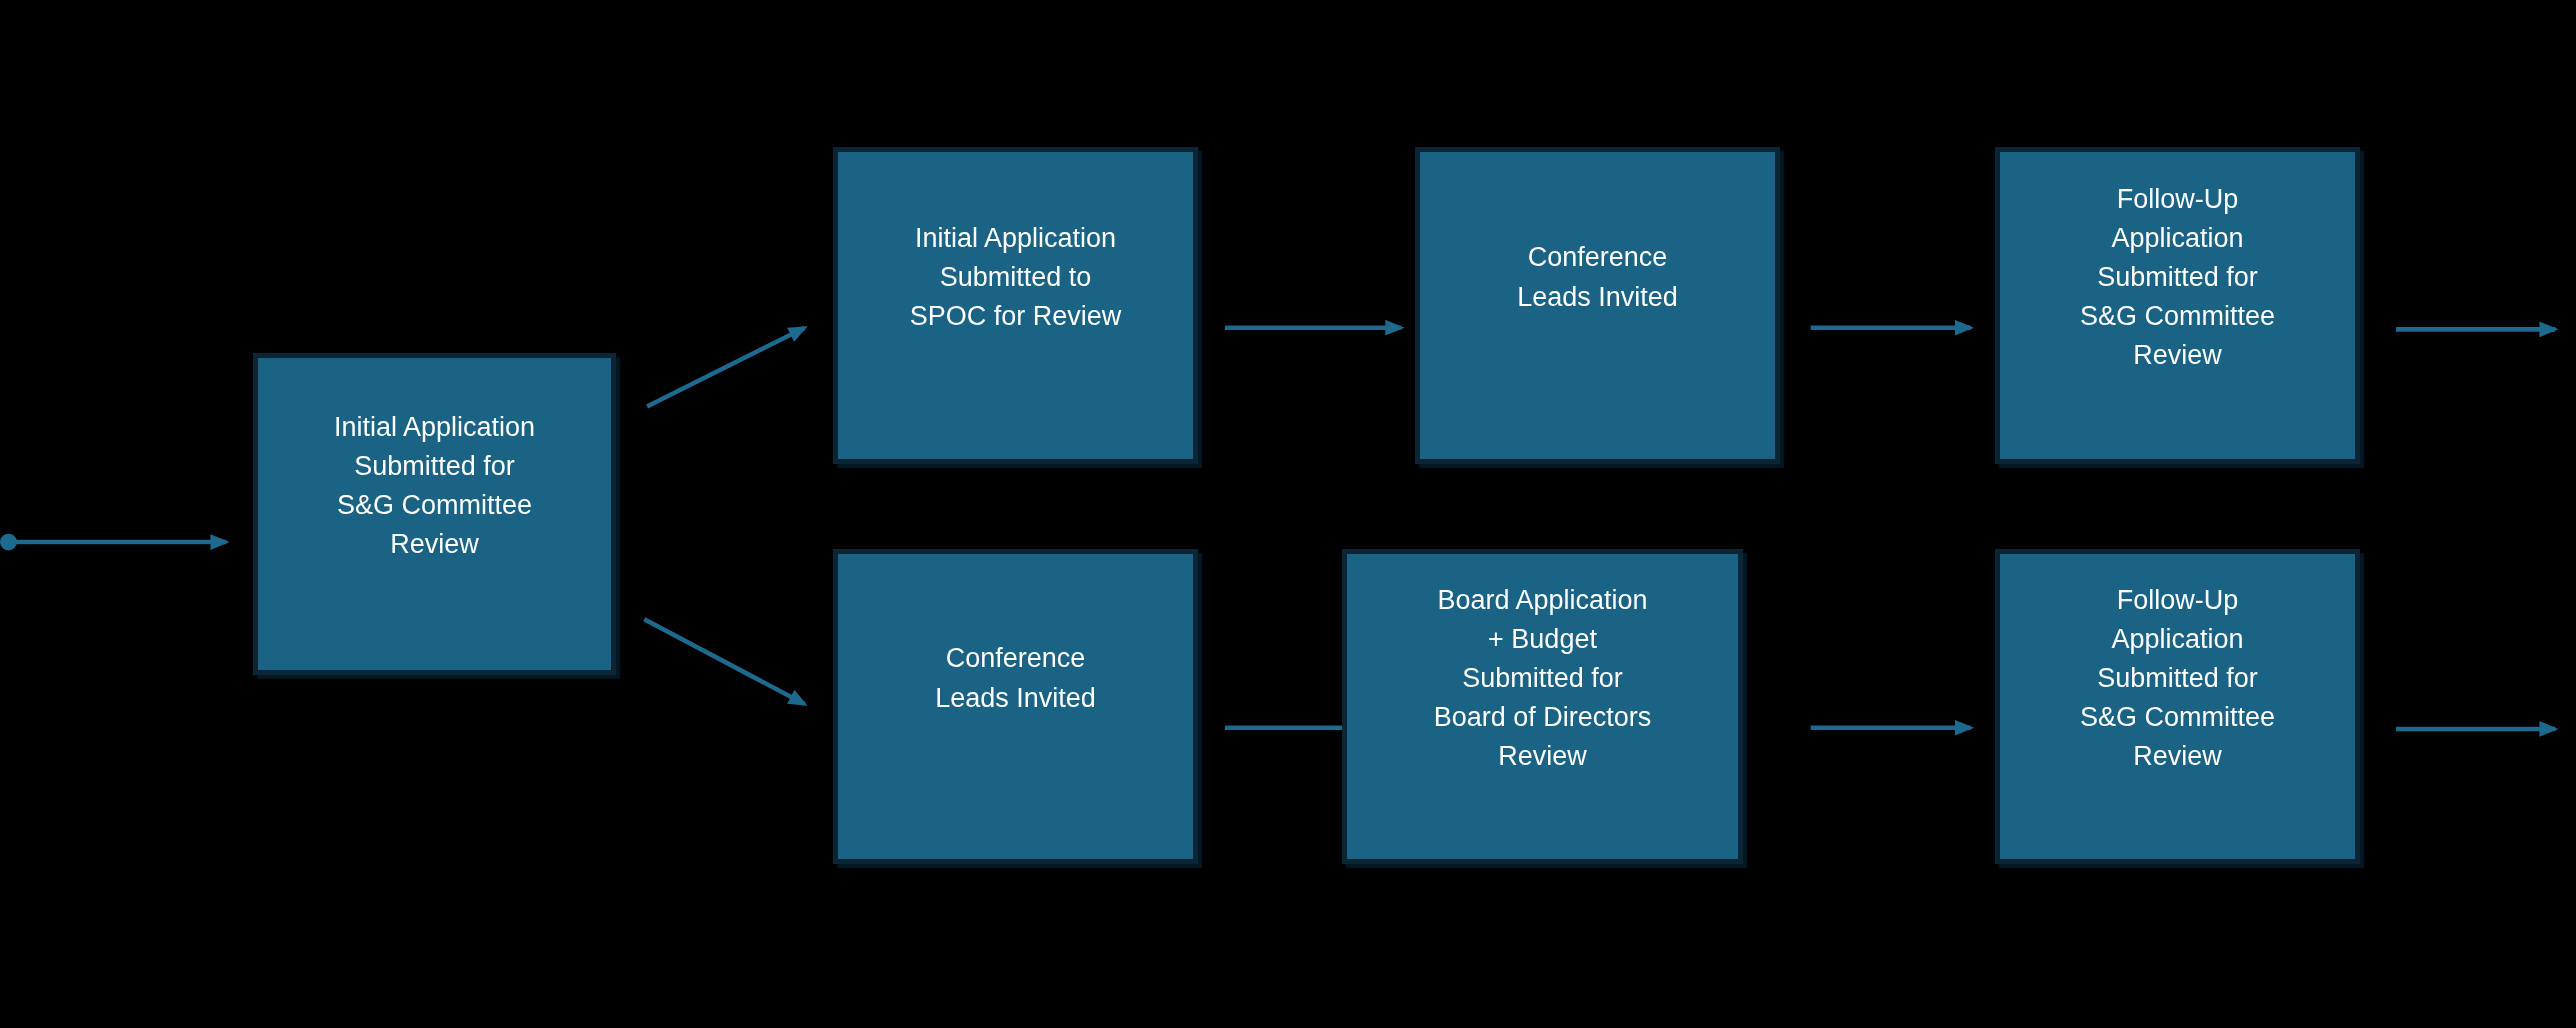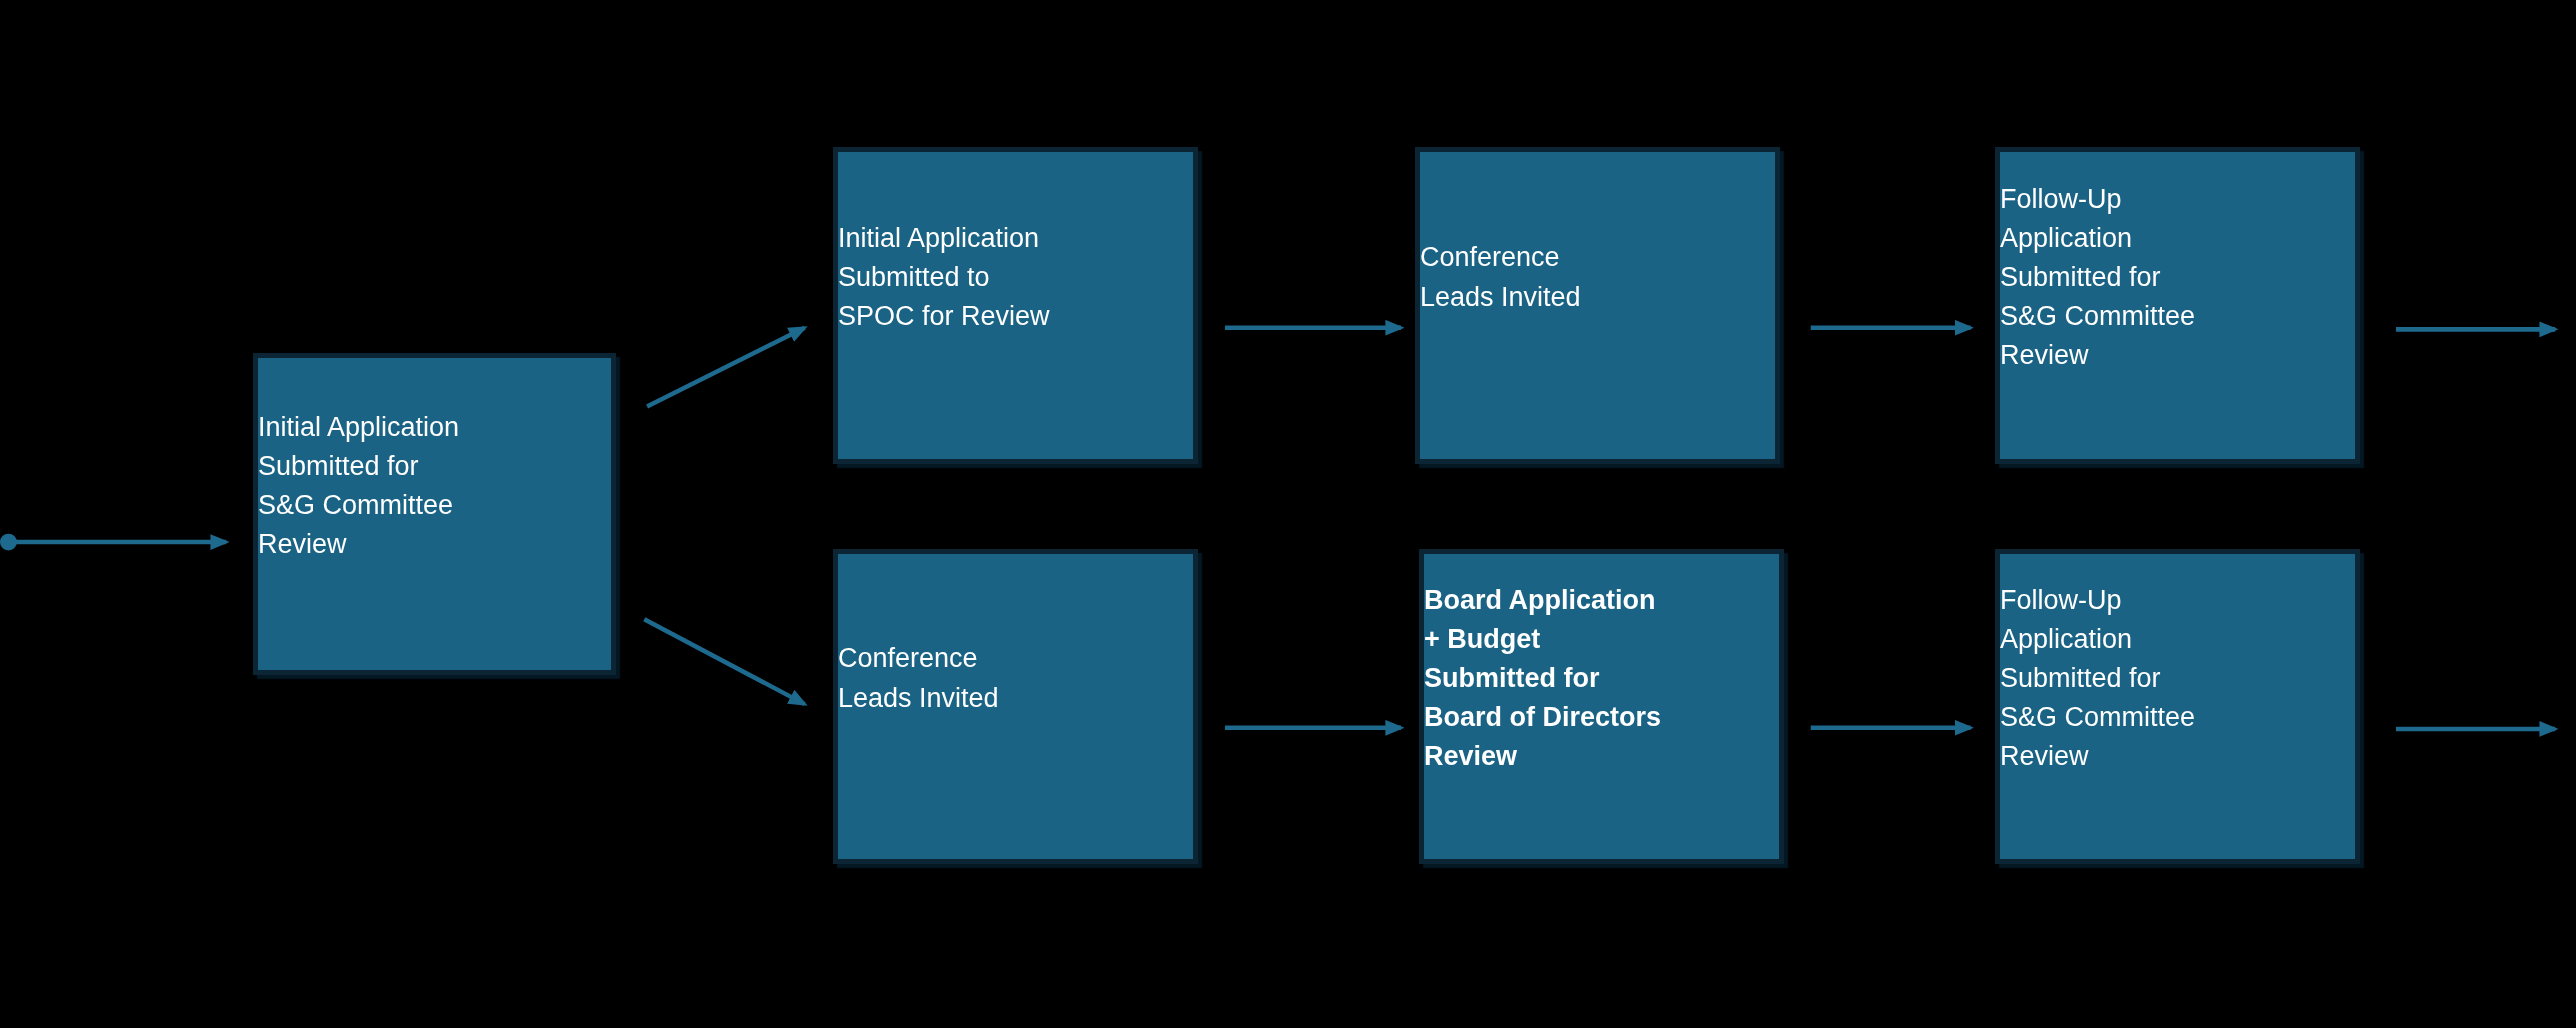--- a/index.html
+++ b/index.html
@@ -25,31 +25,32 @@
     border:5px solid var(--node-border);
     box-shadow:3.9px 3.9px 1.1px #041824;
     display:flex;
     align-items:center;
     justify-content:center;
   }
   .node-label{
     color:var(--text);
     font-size:27px;
     line-height:1.45;
+    text-align:center;
     white-space:pre-line;
     padding-bottom:56px;
     width:100%;
   }
   
   #node-start   {left:253px; top:353px; width:363px; height:322px;}
   #node-spoc    {left:833px;top:147px; width:365px; height:317px;}
   #node-leads-t {left:1415px;top:147px; width:365px; height:317px;}
   #node-follow-t{left:1995px;top:147px; width:365px; height:317px;}
   #node-leads-b {left:833px;top:549px; width:365px; height:315px;}
-  #node-board   {left:1419px;top:549px; width:365px; height:315px;font-weight:bold;}
+  #node-board   {left:1342px;top:549px; width:401px; height:315px;}
   #node-follow-b{left:1995px;top:549px; width:365px; height:315px;}
   .flow-line{stroke:var(--arrow);stroke-width:8;fill:none;}
   .flow-head{fill:var(--arrow);}
   .flow-dot{fill:var(--arrow);}
 </style>
 </head>
 <body>
 
 <div id="canvas">
 

